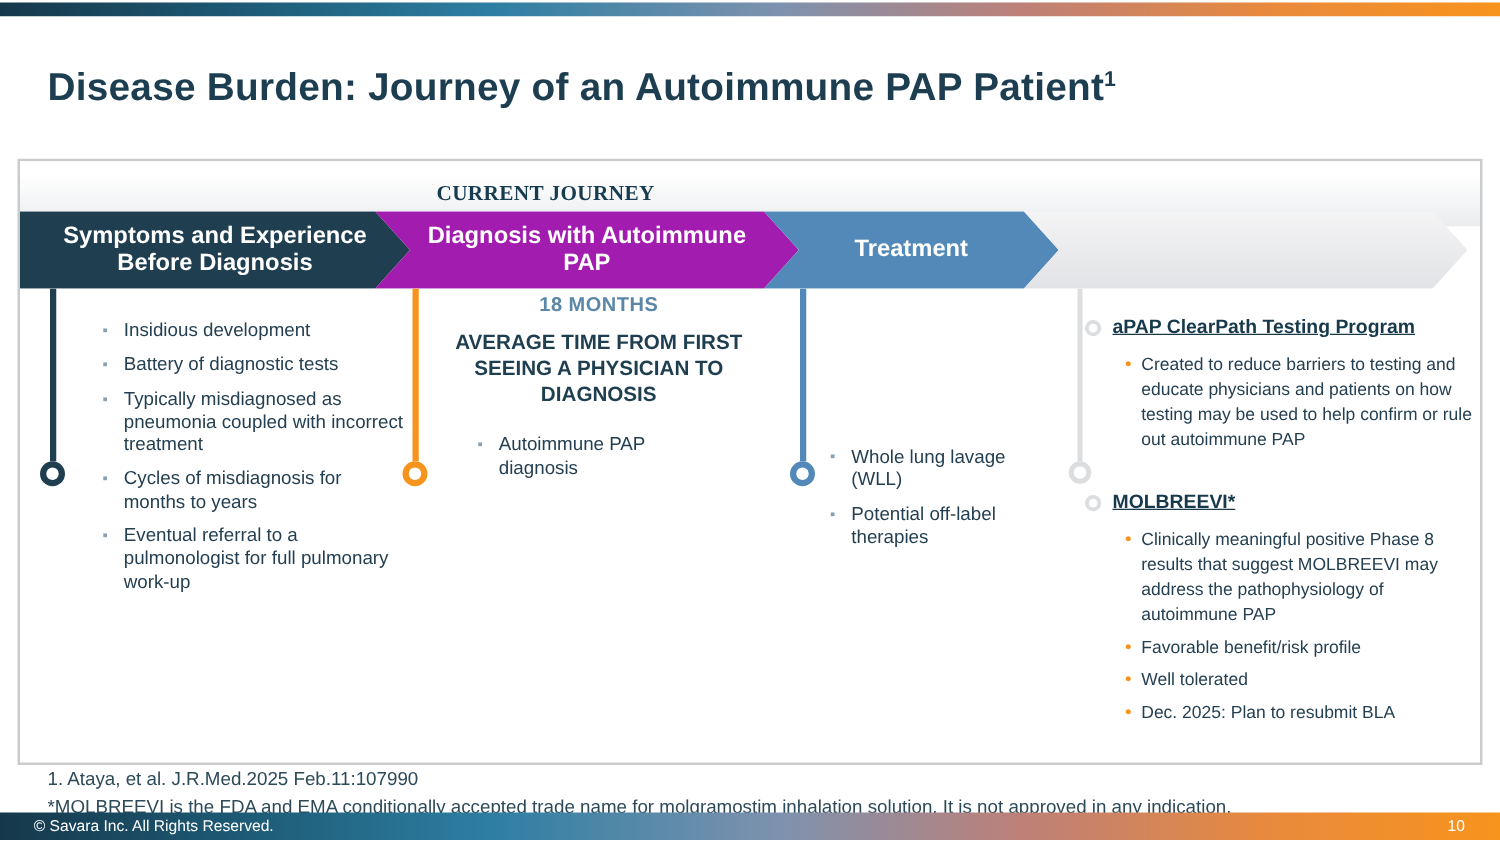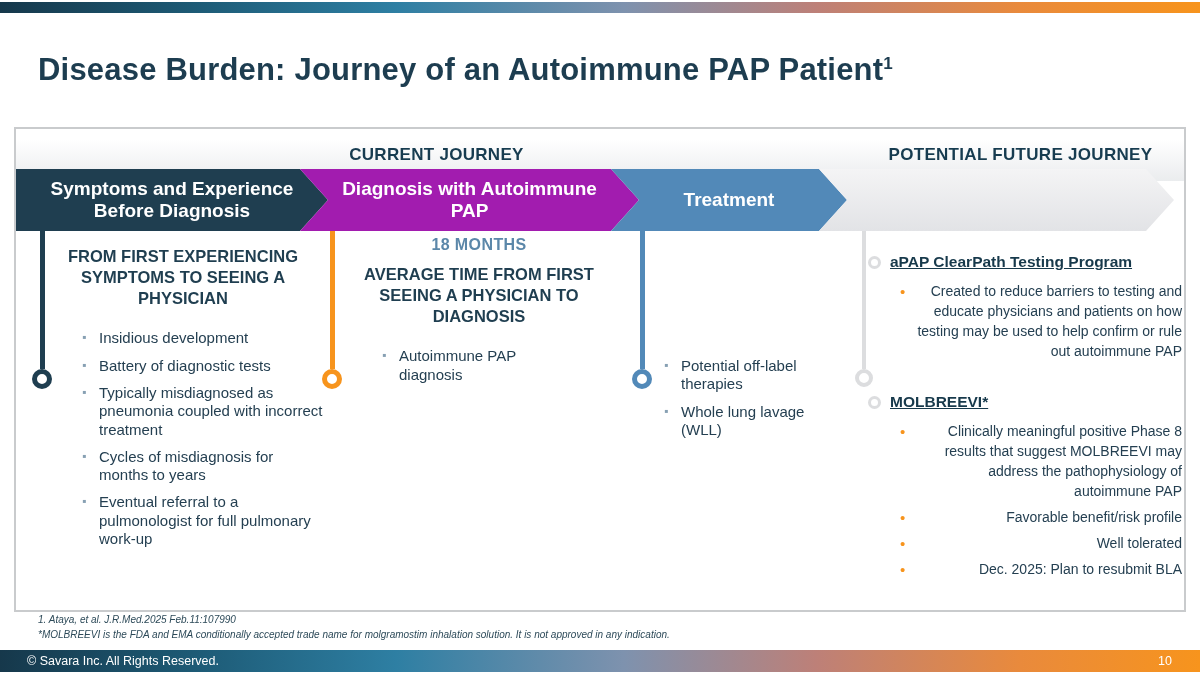--- a/index.html
+++ b/index.html
@@ -20,20 +20,21 @@
   .page-title sup { font-size: 0.55em; }
 
   .journey-box {
     position: absolute; left: 14px; top: 127px; width: 1172px; height: 485px;
     border: 2px solid #c9cbcd; background: #ffffff;
   }
 
   .phase-header {
     position: absolute; top: 0; left: 0; right: 0; height: 52px; display: flex;
     background: linear-gradient(180deg, #ffffff 20%, #eaecee 100%);
+    font-family: Liberation Serif, serif;
   }
   .phase-header .ph-cell {
     display: flex; align-items: center; justify-content: center;
     font-size: 17px; font-weight: bold; color: #173c50; letter-spacing: 0.3px;
   }
   .ph-current { width: 72%; }
   .ph-future  { width: 28%; }
 
   .arrow-band { position: absolute; top: 40px; left: 0; right: 0; height: 62px; }
   .stage {
@@ -73,56 +74,55 @@
   .bullets li {
     position: relative; padding-left: 17px; margin-bottom: 9px;
     font-size: 15px; color: #243f51; line-height: 1.22;
   }
   .bullets li::before {
     content: "▪"; position: absolute; left: 0; top: 1px;
     font-size: 12px; color: #87a0b3;
   }
 
   .future-col { position: absolute; left: 852px; top: 124px; width: 314px; }
-  .future-section { margin-bottom: 32px; text-align: right; }
+  .future-section { margin-bottom: 32px; }
   .future-heading { display: flex; align-items: center; }
   .ring-icon {
     flex: 0 0 13px; width: 13px; height: 13px; border-radius: 50%;
     border: 3.5px solid #dcdddf; background: #fff; margin-right: 9px;
   }
   .future-heading .fh-text {
     font-size: 15.5px; font-weight: bold; color: #17394b; text-decoration: underline;
   }
   .future-bullets { list-style: none; margin: 10px 0 0 32px; }
   .future-bullets li {
     position: relative; padding-left: 13px; margin-bottom: 6px;
     font-size: 14px; color: #243f51; line-height: 1.43;
   }
   .future-bullets li::before {
     content: "•"; position: absolute; left: 0; top: 0; color: #f7941d; font-size: 15px;
   }
 
-  .footnotes { position: absolute; left: 38px; top: 613px; font-size: 10px; font-style: italic; color: #2d4a59; line-height: 1.45; }
+  .footnotes { position: absolute; left: 38px; top: 613px; font-size: 15px; color: #2d4a59; line-height: 1.45; }
 
   .bottom-bar { position: absolute; left: 0; right: 0; bottom: 3px; height: 22px; }
   .copyright { position: absolute; left: 27px; top: 0; height: 22px; line-height: 22px; color: #ffffff; font-size: 12.5px; }
   .page-number { position: absolute; right: 28px; top: 0; height: 22px; line-height: 22px; color: #ffffff; font-size: 12.5px; font-weight: normal; }
 </style>
 </head>
 <body>
 
 <div class="top-bar grad-bar"></div>
 
 <h1 class="page-title"><span>Disease Burden: Journey of an Autoimmune PAP Patient</span><sup>1</sup></h1>
 
 <div class="journey-box">
 
   <div class="phase-header">
     <div class="ph-cell ph-current">CURRENT JOURNEY</div>
-    <div class="ph-cell ph-future">POTENTIAL FUTURE JOURNEY</div>
   </div>
 
   <div class="arrow-band">
     <div class="stage stage-1 clip-first">Symptoms and Experience Before Diagnosis</div>
     <div class="stage stage-2 clip-mid">Diagnosis with Autoimmune PAP</div>
     <div class="stage stage-3 clip-mid">Treatment</div>
     <div class="stage stage-4 clip-mid"></div>
   </div>
 
   <div class="timeline tl-1">
@@ -136,42 +136,41 @@
   <div class="timeline tl-3">
     <div class="tl-line"></div>
     <div class="tl-ring"></div>
   </div>
   <div class="timeline tl-4">
     <div class="tl-line"></div>
     <div class="tl-ring"></div>
   </div>
 
   <div class="col col-1">
-    <div class="col-heading">FROM FIRST EXPERIENCING SYMPTOMS TO SEEING A PHYSICIAN</div>
     <ul class="bullets">
       <li>Insidious development</li>
       <li>Battery of diagnostic tests</li>
       <li>Typically misdiagnosed as pneumonia coupled with incorrect treatment</li>
       <li>Cycles of misdiagnosis for months to years</li>
       <li>Eventual referral to a pulmonologist for full pulmonary work-up</li>
     </ul>
   </div>
 
   <div class="col col-2">
     <div class="duration">18 MONTHS</div>
     <div class="col-heading">AVERAGE TIME FROM FIRST SEEING A PHYSICIAN TO DIAGNOSIS</div>
     <ul class="bullets">
       <li>Autoimmune PAP diagnosis</li>
     </ul>
   </div>
 
   <div class="col col-3">
     <ul class="bullets">
+      <li>Whole lung lavage (WLL)</li>
       <li>Potential off-label therapies</li>
-      <li>Whole lung lavage (WLL)</li>
     </ul>
   </div>
 
   <div class="future-col">
     <div class="future-section">
       <div class="future-heading">
         <span class="ring-icon"></span>
         <span class="fh-text">aPAP ClearPath Testing Program</span>
       </div>
       <ul class="future-bullets">

